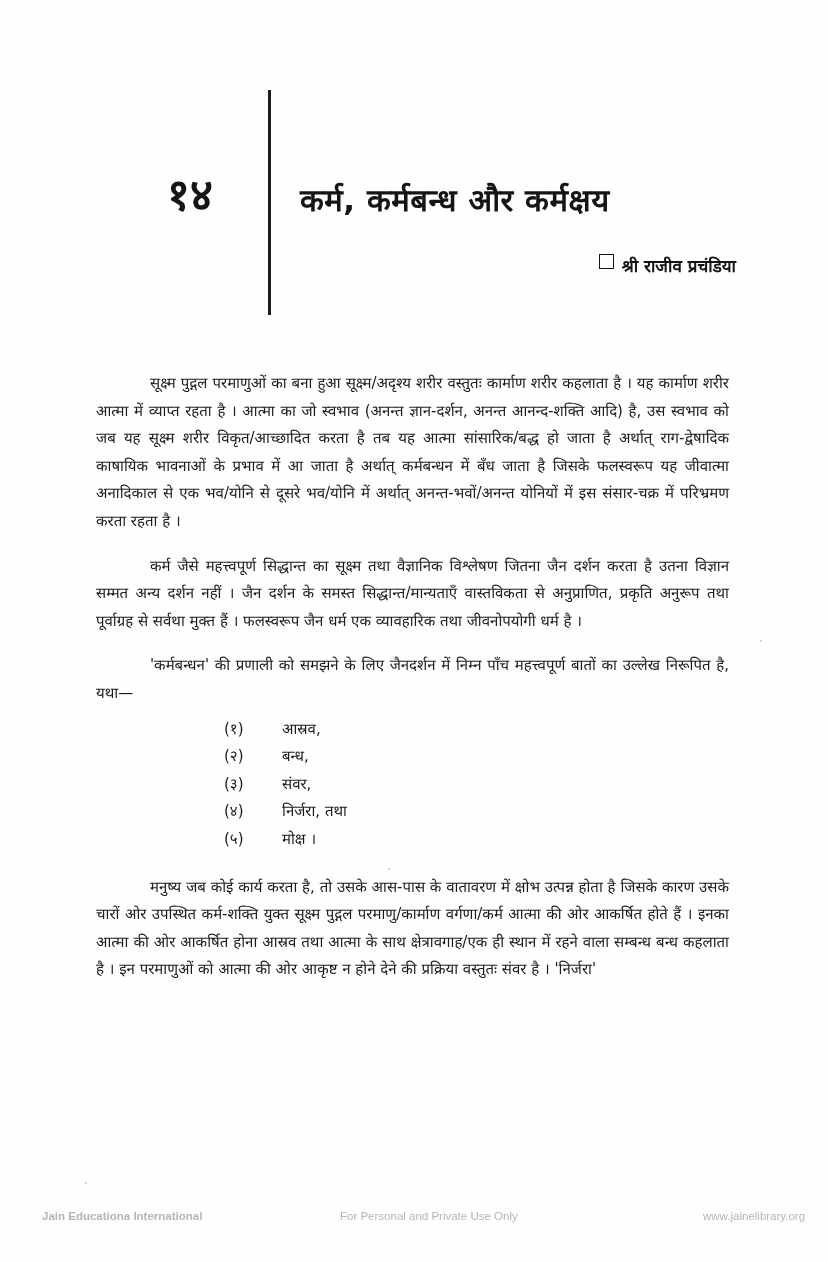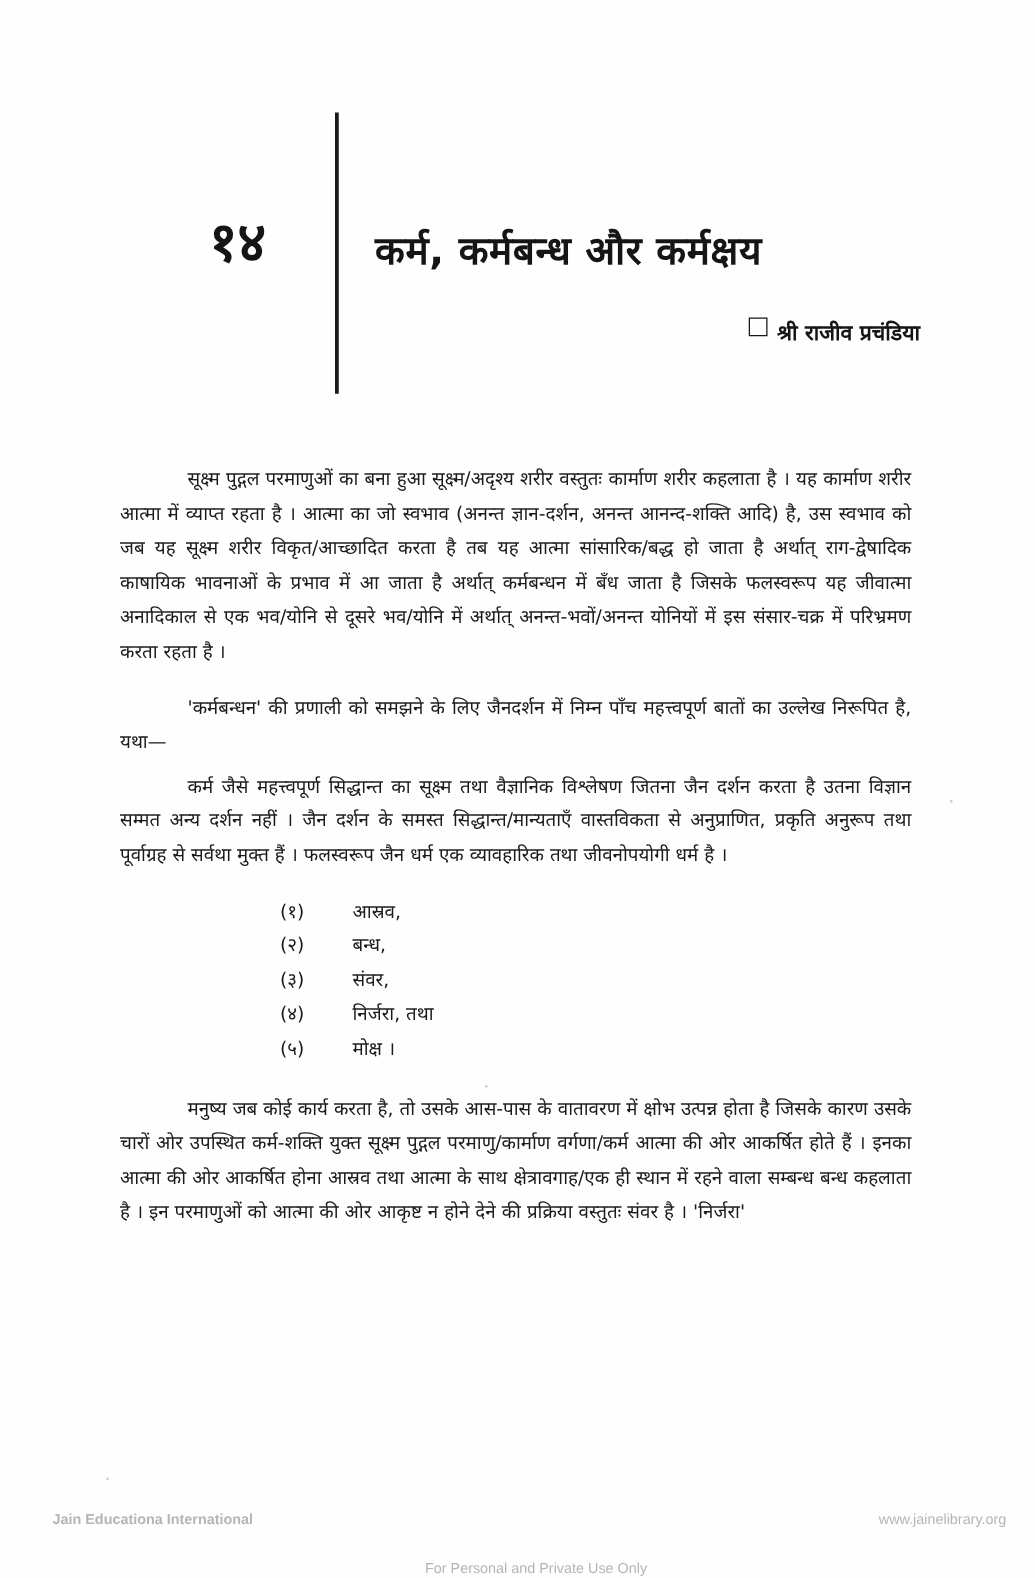--- a/index.html
+++ b/index.html
@@ -35,41 +35,41 @@
   .body-text p { margin: 0 0 17px 0; text-align: justify; text-indent: 54px; }
   .list { margin: 4px 0 20px 128px; padding: 0; list-style: none; }
   .list li { display: flex; line-height: 27.6px; }
   .list .num { width: 58px; flex: 0 0 58px; }
   .footer {
     position: absolute; top: 1210px; left: 0; width: 828px;
     font-family: "Liberation Sans", sans-serif; font-size: 11.5px; color: #b5b5b5;
   }
   .footer span { position: absolute; }
   .footer .f-left { left: 42px; font-weight: bold; }
-  .footer .f-center { left: 340px; margin-top: 39px; }
+  .footer .f-center { left: 340px; }
   .footer .f-right { left: 659px; margin-left: 44px; }
   .speck { position: absolute; width: 2px; height: 2px; background: #c8c8c8; border-radius: 1px; }
 </style>
 </head>
 <body>
 
 <div class="page">
 
   <div class="chapter-num">१४</div>
   <div class="divider"></div>
   <div class="title">कर्म, कर्मबन्ध और कर्मक्षय</div>
   <div class="author">
     <span class="box"></span>
     <span>श्री राजीव प्रचंडिया</span>
   </div>
 
   <div class="body-text">
     <p>सूक्ष्म पुद्गल परमाणुओं का बना हुआ सूक्ष्म/अदृश्य शरीर वस्तुतः कार्माण शरीर कहलाता है । यह कार्माण शरीर आत्मा में व्याप्त रहता है । आत्मा का जो स्वभाव (अनन्त ज्ञान-दर्शन, अनन्त आनन्द-शक्ति आदि) है, उस स्वभाव को जब यह सूक्ष्म शरीर विकृत/आच्छादित करता है तब यह आत्मा सांसारिक/बद्ध हो जाता है अर्थात् राग-द्वेषादिक काषायिक भावनाओं के प्रभाव में आ जाता है अर्थात् कर्मबन्धन में बँध जाता है जिसके फलस्वरूप यह जीवात्मा अनादिकाल से एक भव/योनि से दूसरे भव/योनि में अर्थात् अनन्त-भवों/अनन्त योनियों में इस संसार-चक्र में परिभ्रमण करता रहता है ।</p>
+    <p>कर्म जैसे महत्त्वपूर्ण सिद्धान्त का सूक्ष्म तथा वैज्ञानिक विश्लेषण जितना जैन दर्शन करता है उतना विज्ञान सम्मत अन्य दर्शन नहीं । जैन दर्शन के समस्त सिद्धान्त/मान्यताएँ वास्तविकता से अनुप्राणित, प्रकृति अनुरूप तथा पूर्वाग्रह से सर्वथा मुक्त हैं । फलस्वरूप जैन धर्म एक व्यावहारिक तथा जीवनोपयोगी धर्म है ।</p>
     <p style="margin-bottom:8px">'कर्मबन्धन' की प्रणाली को समझने के लिए जैनदर्शन में निम्न पाँच महत्त्वपूर्ण बातों का उल्लेख निरूपित है, यथा—</p>
-    <p>कर्म जैसे महत्त्वपूर्ण सिद्धान्त का सूक्ष्म तथा वैज्ञानिक विश्लेषण जितना जैन दर्शन करता है उतना विज्ञान सम्मत अन्य दर्शन नहीं । जैन दर्शन के समस्त सिद्धान्त/मान्यताएँ वास्तविकता से अनुप्राणित, प्रकृति अनुरूप तथा पूर्वाग्रह से सर्वथा मुक्त हैं । फलस्वरूप जैन धर्म एक व्यावहारिक तथा जीवनोपयोगी धर्म है ।</p>
     <ul class="list">
       <li>
           <span class="num">(१)</span>
           <span>आस्रव,</span>
         </li>
       <li>
           <span class="num">(२)</span>
           <span>बन्ध,</span>
         </li>
       <li>

